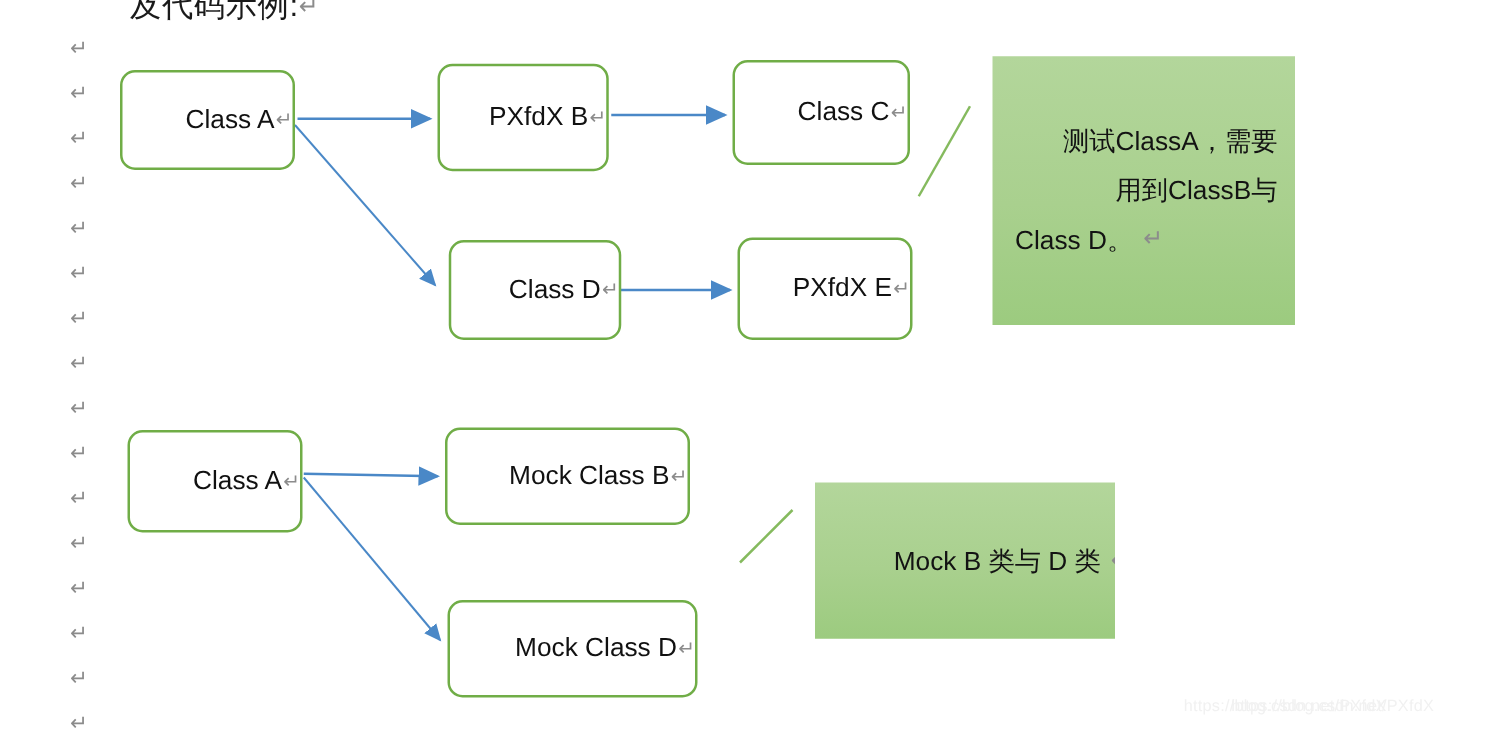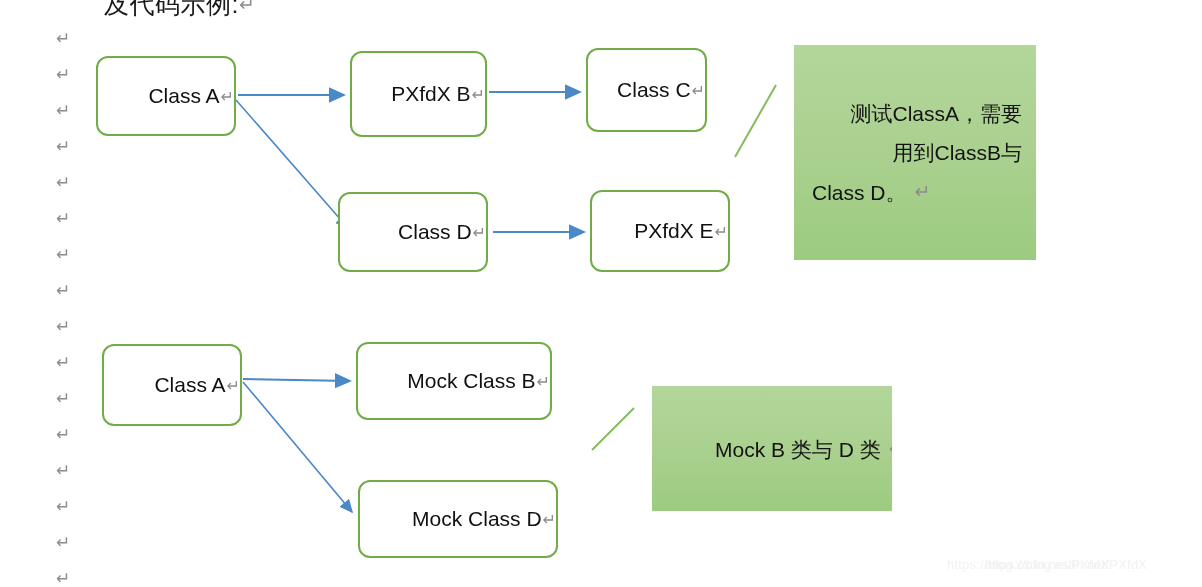--- a/index.html
+++ b/index.html
@@ -161,25 +161,25 @@
 
   <div id="nodes-layer">
       <div class="node" style="left: 96px; top: 56px; width: 140px; height: 80px;">
         <span>Class A</span>
         <span class="pilcrow-inline">↵</span>
       </div>
       <div class="node" style="left: 350px; top: 51px; width: 137px; height: 86px;">
         <span>PXfdX B</span>
         <span class="pilcrow-inline">↵</span>
       </div>
-      <div class="node" style="left: 586px; top: 48px; width: 121px; height: 84px;">
+      <div class="node" style="left: 586px; top: 48px; width: 142px; height: 84px;">
         <span>Class C</span>
         <span class="pilcrow-inline">↵</span>
       </div>
-      <div class="node" style="left: 338px; top: 192px; width: 150px; height: 80px;">
+      <div class="node" style="left: 359px; top: 192px; width: 138px; height: 80px;">
         <span>Class D</span>
         <span class="pilcrow-inline">↵</span>
       </div>
       <div class="node" style="left: 590px; top: 190px; width: 140px; height: 82px;">
         <span>PXfdX E</span>
         <span class="pilcrow-inline">↵</span>
       </div>
       <div class="node" style="left: 102px; top: 344px; width: 140px; height: 82px;">
         <span>Class A</span>
         <span class="pilcrow-inline">↵</span>

